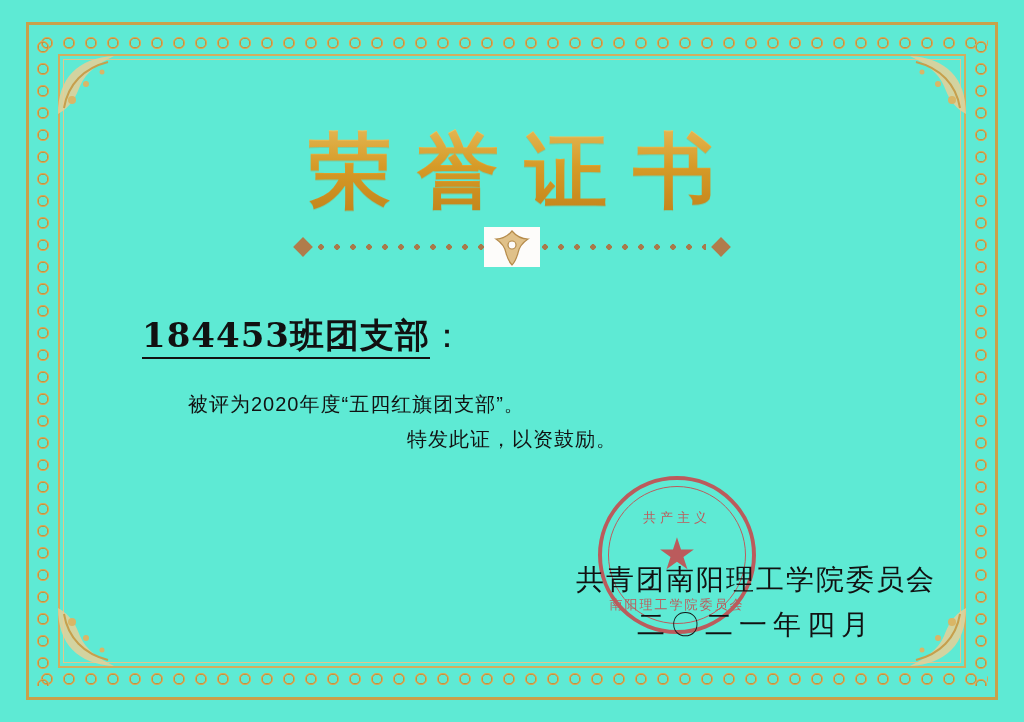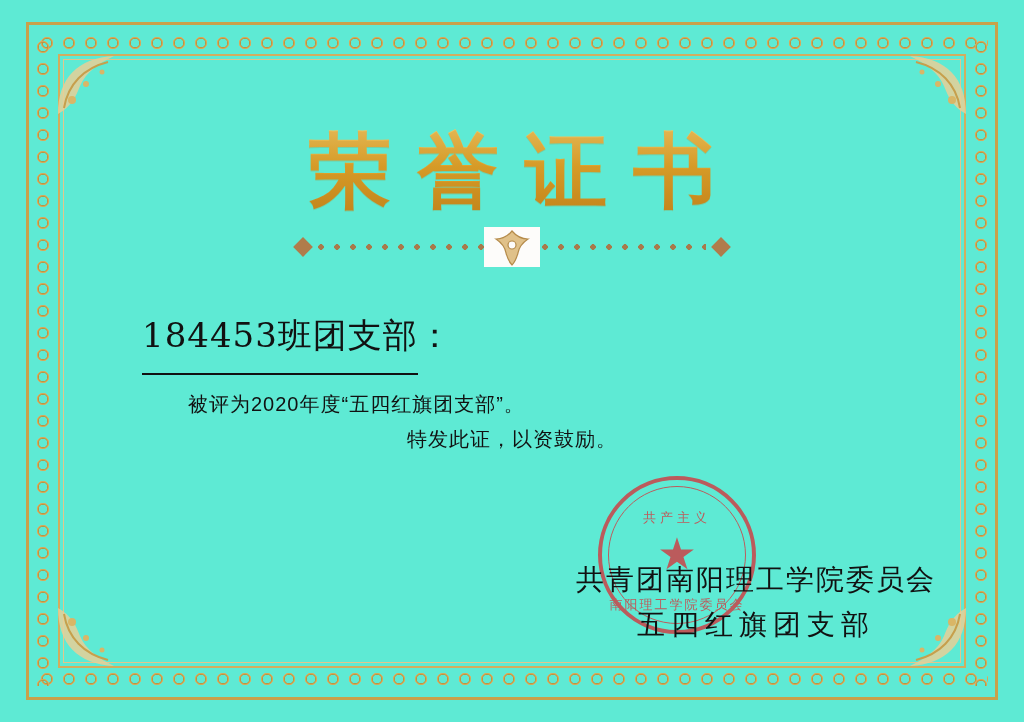--- a/index.html
+++ b/index.html
@@ -156,21 +156,22 @@
 
   .recipient {
     margin: 46px 0 0 62px;
     font-family: "DejaVu Serif", serif;
     font-size: 34px;
     color: #111;
     letter-spacing: 1px;
   }
   .recipient .name {
     border-bottom: 2px solid #111;
-    padding-bottom: 18px;
+    padding-bottom: 2px;
+    font-weight: bold;
   }
 
   .body-text {
     margin: 28px 44px 0 44px;
     font-family: Liberation Sans, sans-serif;
     font-size: 20px;
     color: #111;
     line-height: 1.75;
     letter-spacing: 1px;
   }
@@ -318,16 +319,16 @@
 
   <div class="seal">
     <div class="ring"></div>
     <div class="seal-top">共产主义</div>
     <div class="star">★</div>
     <div class="seal-bottom">南阳理工学院委员会</div>
   </div>
 
   <div class="signature">
     <div class="issuer">共青团南阳理工学院委员会</div>
-    <div class="date">五四红旗团支部</div>
+    <div class="date">二〇二一年四月</div>
   </div>
 
 </div>
 
 </body></html>

